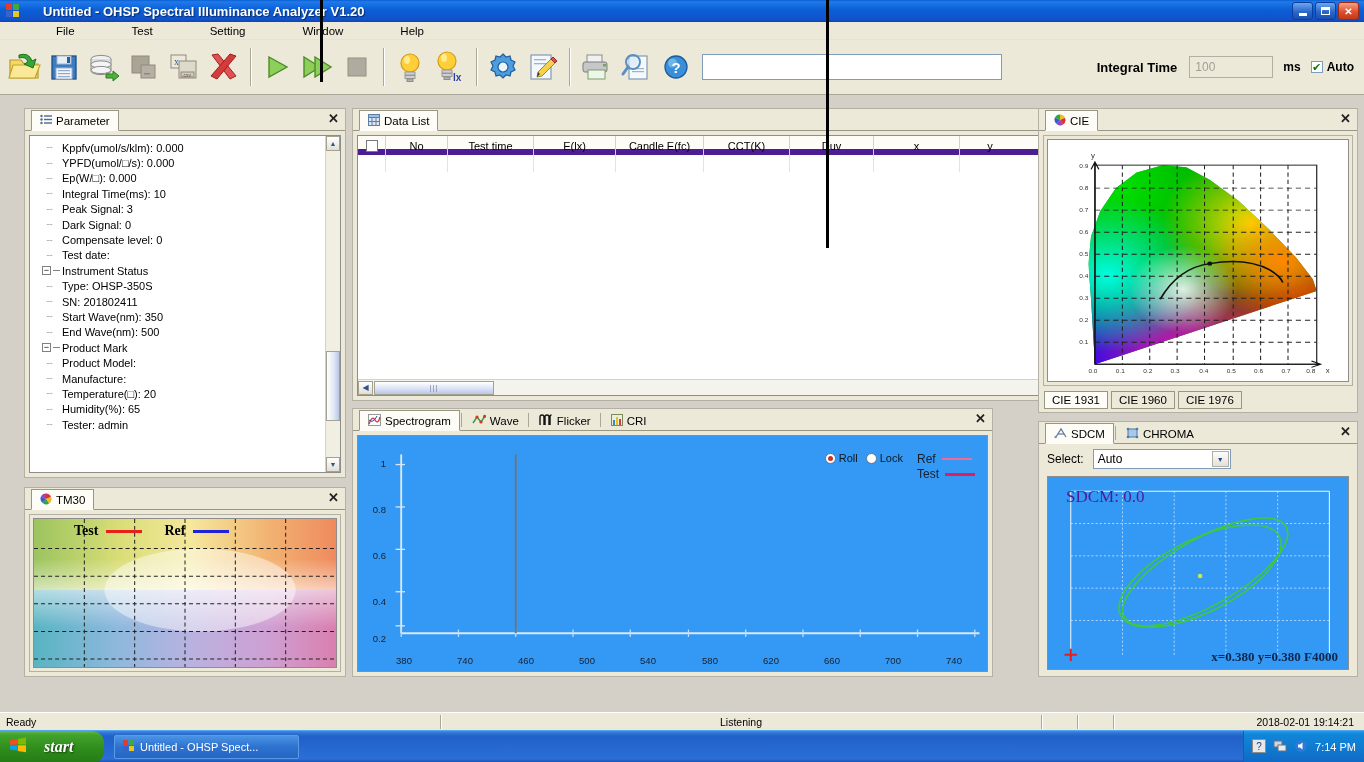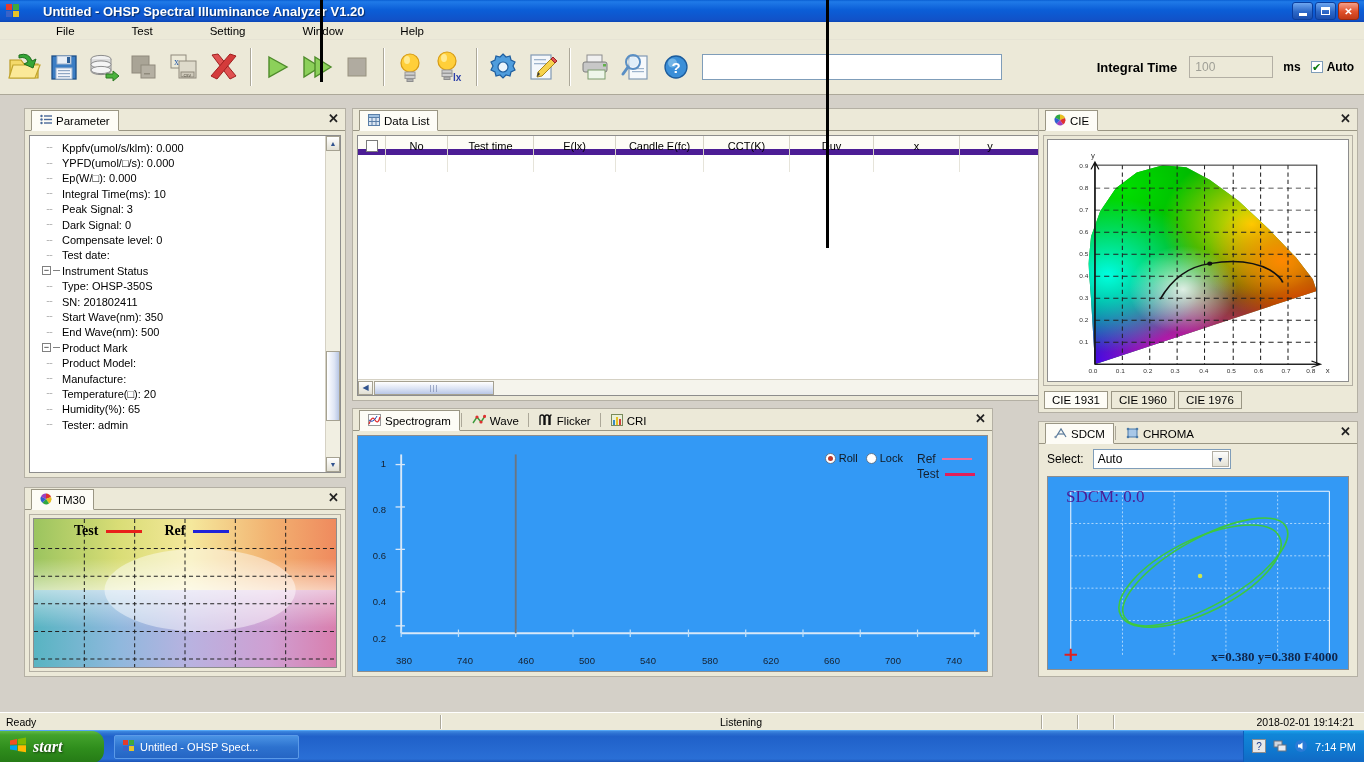--- a/index.html
+++ b/index.html
@@ -208,21 +208,21 @@
   
   .taskbar{
     position:absolute;left:0;bottom:0;width:1364px;height:32px;
     background:linear-gradient(to bottom,#3f8ae0 0%,#2b6fd0 9%,#2061c9 18%,#2a6fd6 90%,#1c53b5 100%);
     display:flex;align-items:center;
     border-top:1px solid #54a6f5;
   }
   .startbtn{
     width:104px;height:32px;
     background:linear-gradient(to bottom,#5fbb45 0%,#43a22c 12%,#2f8d1c 55%,#257a16 100%);
-    border-radius:0 12px 12px 0; display:flex;align-items:center;gap:6px;padding-left:9px;
+    border-radius:0 12px 12px 0; display:flex;align-items:center;gap:17px;padding-left:9px;
     color:#fff;font-weight:bold;font-style:italic;font-size:16px;
     text-shadow:1px 1px 2px rgba(0,0,0,.55);
     font-family:"Liberation Serif", serif;
   }
   .tb-task{
     margin-left:10px;height:24px;min-width:185px;display:flex;align-items:center;gap:5px;
     padding:0 8px;color:#fff;font-size:11px;
     background:linear-gradient(to bottom,#4a93e4,#2d72cf 50%,#2565c4);
     border:1px solid #5b9ae8;border-radius:2px;
   }

